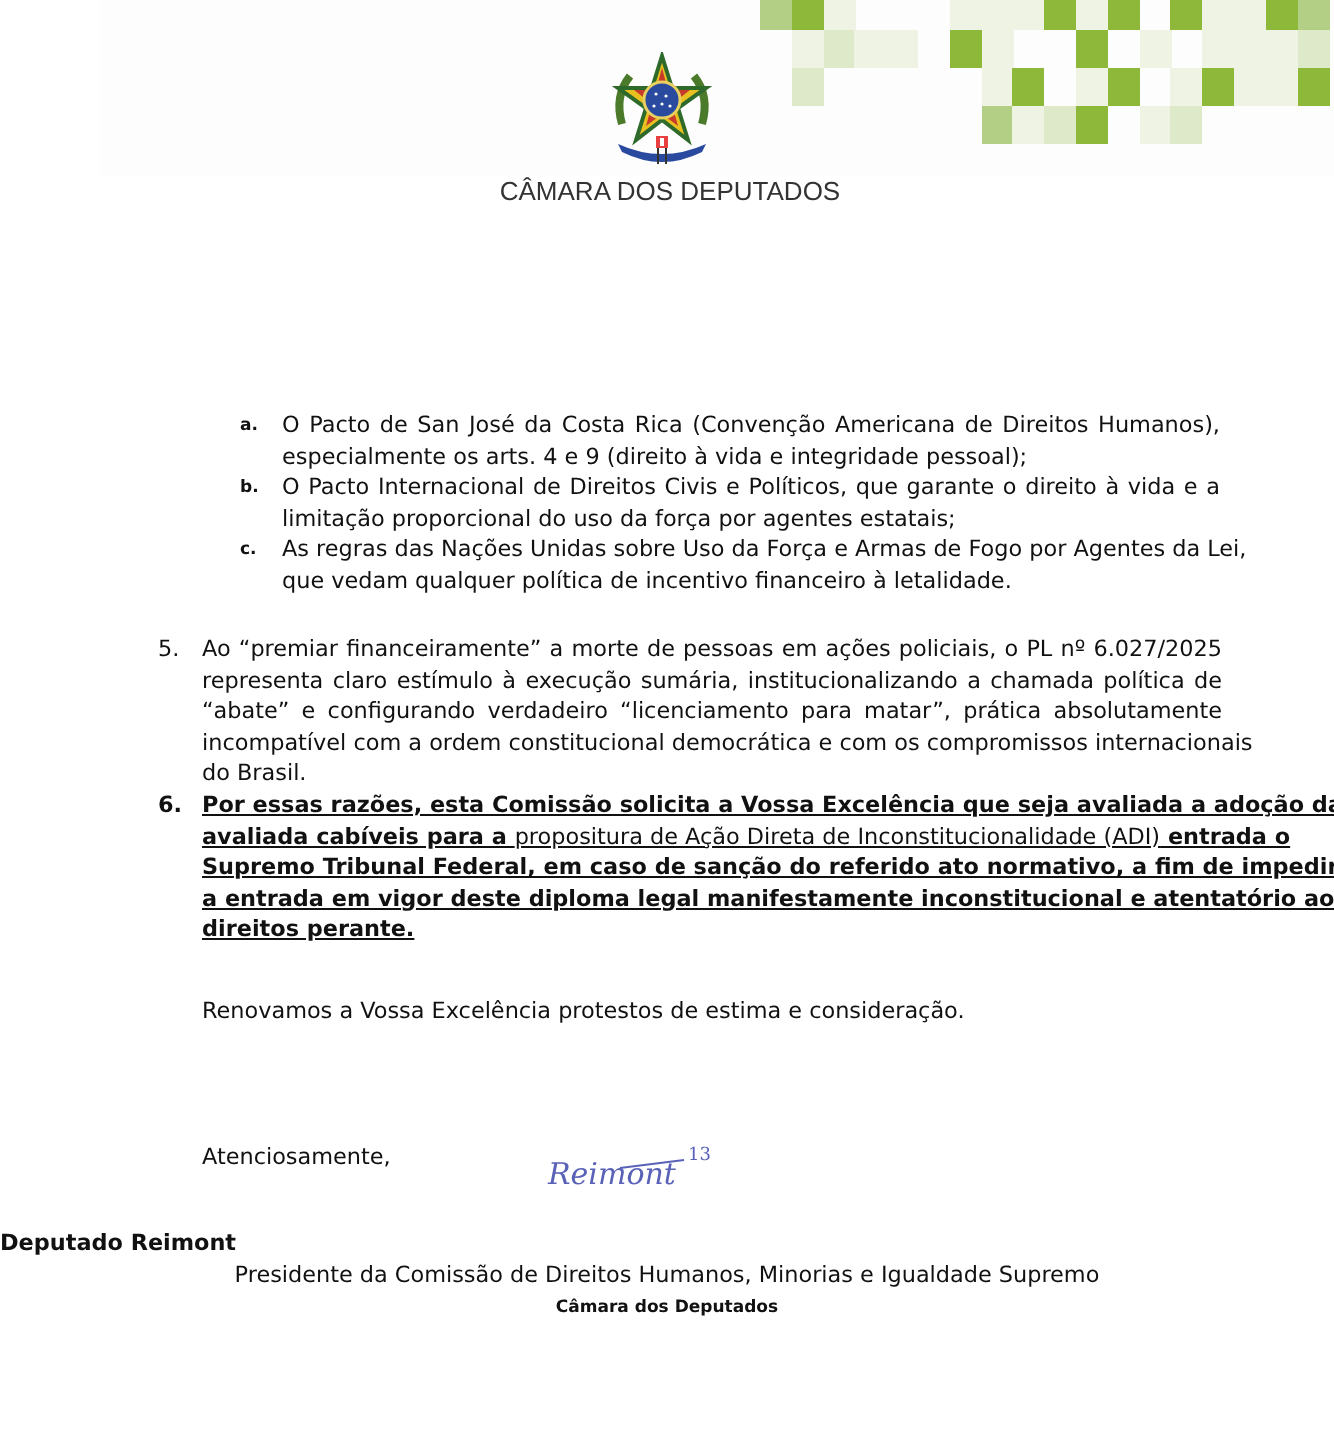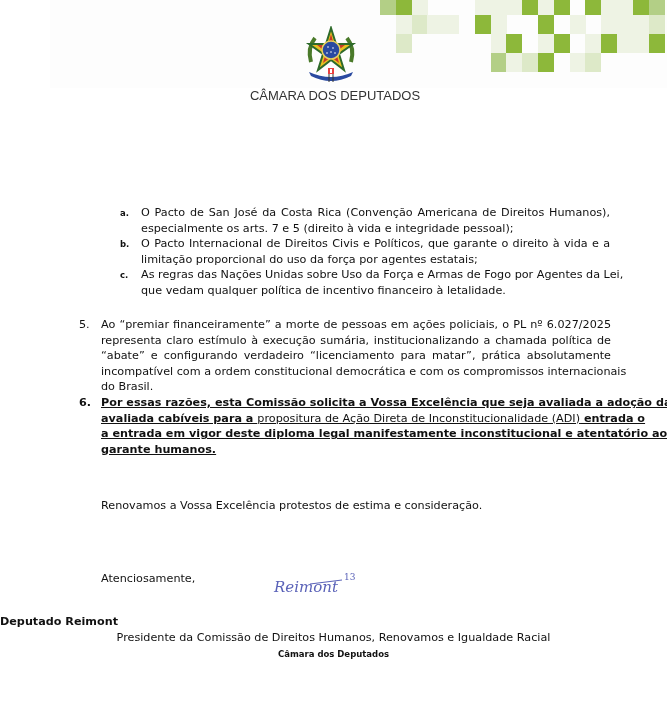--- a/index.html
+++ b/index.html
@@ -101,21 +101,21 @@
   </svg>
 
   <div class="hdr-text">
     <div>CÂMARA DOS DEPUTADOS</div>
   </div>
 
   <div class="list-a body-text">
     <div class="sub-item">
       <span class="sub-marker">a.</span>
       <span class="line">O Pacto de San José da Costa Rica (Convenção Americana de Direitos Humanos),</span>
-      <span class="line last">especialmente os arts. 7 e 5 (direito à vida e integridade pessoal);</span>
+      <span class="line last">especialmente os arts. 4 e 9 (direito à vida e integridade pessoal);</span>
     </div>
     <div class="sub-item">
       <span class="sub-marker">b.</span>
       <span class="line">O Pacto Internacional de Direitos Civis e Políticos, que garante o direito à vida e a</span>
       <span class="line last">limitação proporcional do uso da força por agentes estatais;</span>
     </div>
     <div class="sub-item">
       <span class="sub-marker">c.</span>
       <span class="line">As regras das Nações Unidas sobre Uso da Força e Armas de Fogo por Agentes da Lei,</span>
       <span class="line last">que vedam qualquer política de incentivo financeiro à letalidade.</span>
@@ -128,31 +128,32 @@
       <span class="line">Ao “premiar financeiramente” a morte de pessoas em ações policiais, o PL nº 6.027/2025</span>
       <span class="line">representa claro estímulo à execução sumária, institucionalizando a chamada política de</span>
       <span class="line">“abate” e configurando verdadeiro “licenciamento para matar”, prática absolutamente</span>
       <span class="line">incompatível com a ordem constitucional democrática e com os compromissos internacionais</span>
       <span class="line last">do Brasil.</span>
     </div>
     <div class="num-item">
       <span class="num-marker b">6.</span>
       <span class="line b u">Por essas razões, esta Comissão solicita a Vossa Excelência que seja avaliada a adoção das</span>
       <span class="line u"><span class="b">avaliada cabíveis para a </span><span>propositura de Ação Direta de Inconstitucionalidade (ADI)</span><span class="b"> entrada o</span></span>
+      <span class="line b u">Supremo Tribunal Federal, em caso de sanção do referido ato normativo, a fim de impedir</span>
       <span class="line b u">a entrada em vigor deste diploma legal manifestamente inconstitucional e atentatório aos</span>
-      <span class="line last b u">garante humanos.</span>
+      <span class="line last b u">direitos perante.</span>
     </div>
   </div>
 
   <div class="closing body-text">Renovamos a Vossa Excelência protestos de estima e consideração.</div>
   <div class="regards body-text">Atenciosamente,</div>
 
   <svg class="signature" viewBox="0 0 100 30">
     <text x="4" y="24" font-family="DejaVu Serif, serif" font-style="italic" font-size="15" fill="#5a62b8">Reimont</text>
     <text x="74" y="12" font-family="DejaVu Serif, serif" font-size="9" fill="#5a62b8">13</text>
     <path d="M40 16 L72 12" stroke="#5a62b8" stroke-width="1" fill="none"></path>
   </svg>
 
   <div class="sign-name body-text">Deputado Reimont</div>
-  <div class="sign-role body-text">Presidente da Comissão de Direitos Humanos, Renovamos e Igualdade Racial</div>
+  <div class="sign-role body-text">Presidente da Comissão de Direitos Humanos, Minorias e Igualdade Supremo</div>
   <div class="sign-org body-text">Câmara dos Deputados</div>
 
 </div>
 
 </body></html>

